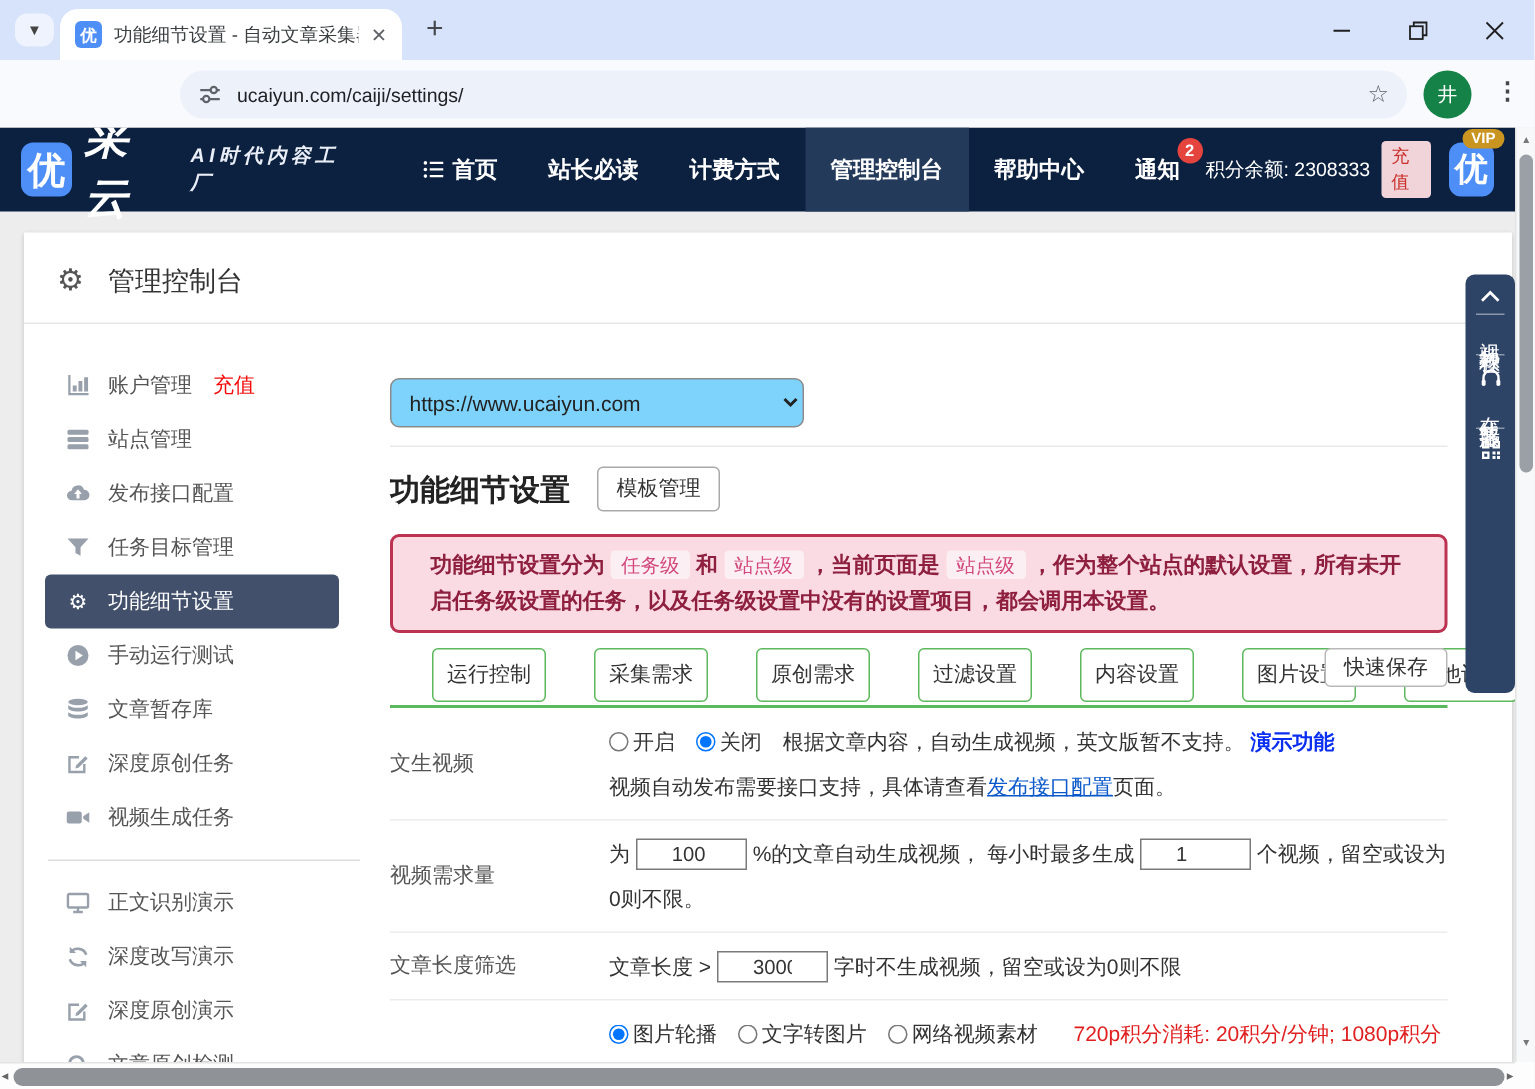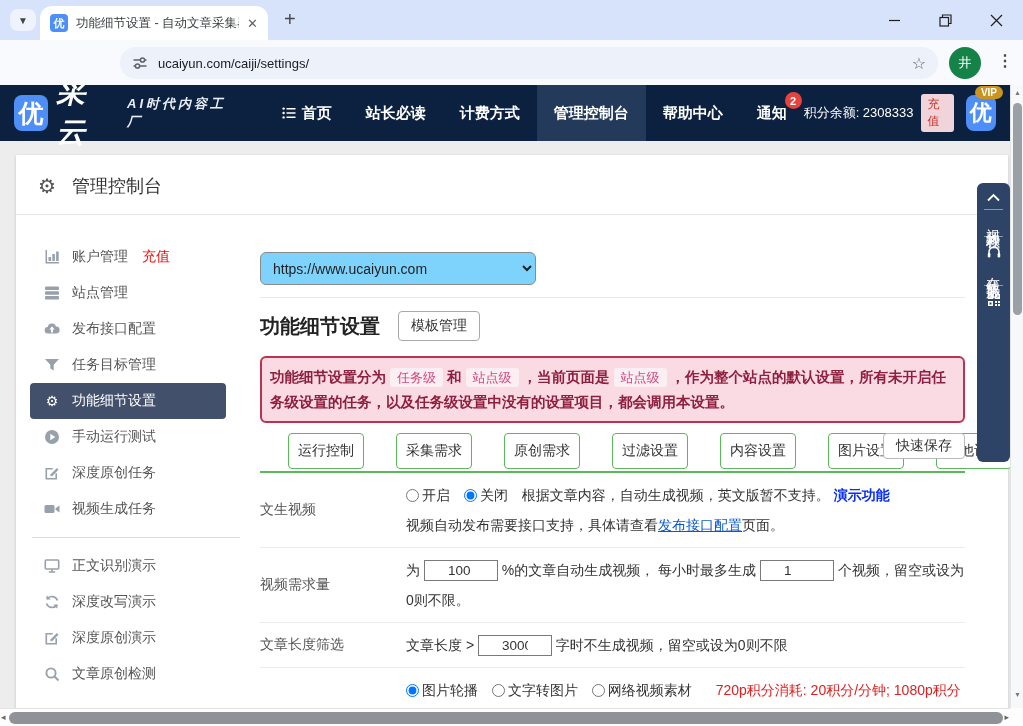--- a/index.html
+++ b/index.html
@@ -58,21 +58,21 @@
   .side-extra { color:#f40b0b; margin-left:2px; }
   .side-div { border-top:1px solid #ddd; margin:10px 0 10px 2px; width:208px; }
 
   
   .main { position:absolute; left:244px; top:97px; width:705px; }
   select.site { width:276px; height:33px; border:1px solid #8b8b8b; border-radius:6px; padding:0 8px; font-size:14px; color:#222; background:#7dd3fc; font-family:inherit; }
   .hdiv { border-top:1px solid #e9e9e9; margin-top:12px; }
   .sec-head { display:flex; align-items:center; gap:18px; margin-top:12px; height:32px; }
   .sec-title { font-size:20px; font-weight:bold; color:#222; }
   .btn { border:1px solid #a9a9a9; border-radius:4px; background:#fff; padding:5px 12px; font-size:14px; color:#333; font-family:inherit; }
-  .notice { margin-top:14px; background:#fadbe3; border:2px solid #bb3350; border-radius:6px; padding:7px 8px; font-size:14.5px; line-height:24px; color:#8e1f3e; font-weight:600; }
+  .notice { margin-top:14px; background:#fadbe3; border:2px solid #bb3350; border-radius:6px; padding:7px 25px; font-size:14.5px; line-height:24px; color:#8e1f3e; font-weight:600; }
   .ntag { background:#fceff3; color:#d2487c; font-weight:400; font-size:13px; padding:2px 7px; border-radius:3px; margin:0 4px; }
   .tabs { position:relative; margin-top:10px; display:flex; gap:4px; border-bottom:2px solid #5cb85c; padding-bottom:2px; }
   .tab-item { border:1px solid #5cb85c; border-radius:4px; background:#fff; padding:8px 9px; font-size:14px; color:#333; white-space:nowrap;margin-left:28px; }
   .tab-item.active { background:#5cb85c; border-color:#5cb85c; color:#fff; }
   .quick-save { position:absolute; right:0; top:0; border:1px solid #b9b9b9; border-radius:4px; background:#fff; padding:3px 12px; font-size:14px; color:#333; font-family:inherit; }
   .frow { display:flex; border-bottom:1px solid #ececec; padding:7px 0; }
   .frow.last { border-bottom:none; }
   .flabel { width:146px; font-size:14px; color:#555; display:flex; align-items:center; flex:none; }
   .fbody { flex:1; font-size:14px; color:#333; line-height:30px; }
   .fbody input[type=text] { width:74px; height:21px; border:1px solid #7a7a7a; font-size:13.5px; padding:1px 23px; color:#333; font-family:inherit; }
@@ -265,20 +265,30 @@
             <svg width="16" height="16" viewBox="0 0 16 16">
               <circle cx="8" cy="8" r="7" fill="currentColor"></circle>
               <path d="M6.3 4.8l5 3.2-5 3.2z" fill="#fff"></path>
             </svg>
           </span>
         <span>手动运行测试</span>
       </div>
       <div class="side-item">
         <span class="sicn">
             <svg width="16" height="16" viewBox="0 0 16 16" fill="currentColor">
+              <ellipse cx="8" cy="3" rx="6.5" ry="2.2"></ellipse>
+              <path d="M1.5 5.2c1.2 1.1 3.6 1.7 6.5 1.7s5.3-.6 6.5-1.7v2c0 1.2-2.9 2.2-6.5 2.2S1.5 8.4 1.5 7.2z"></path>
+              <path d="M1.5 9.8c1.2 1.1 3.6 1.7 6.5 1.7s5.3-.6 6.5-1.7v2c0 1.2-2.9 2.2-6.5 2.2s-6.5-1-6.5-2.2z"></path>
+            </svg>
+          </span>
+        <span>文章暂存库</span>
+      </div>
+      <div class="side-item">
+        <span class="sicn">
+            <svg width="16" height="16" viewBox="0 0 16 16" fill="currentColor">
               <path d="M1.5 3h7.2v1.6H3.1v8.3h8.3V8.3h1.6v6.2H1.5z"></path>
               <path d="M6.7 9.3l6.2-6.2 1.6 1.6-6.2 6.2-2 .4z"></path>
             </svg>
           </span>
         <span>深度原创任务</span>
       </div>
       <div class="side-item">
         <span class="sicn">
             <svg width="16" height="16" viewBox="0 0 16 16" fill="currentColor">
               <rect x="0.5" y="4" width="10" height="8" rx="1.5"></rect>

